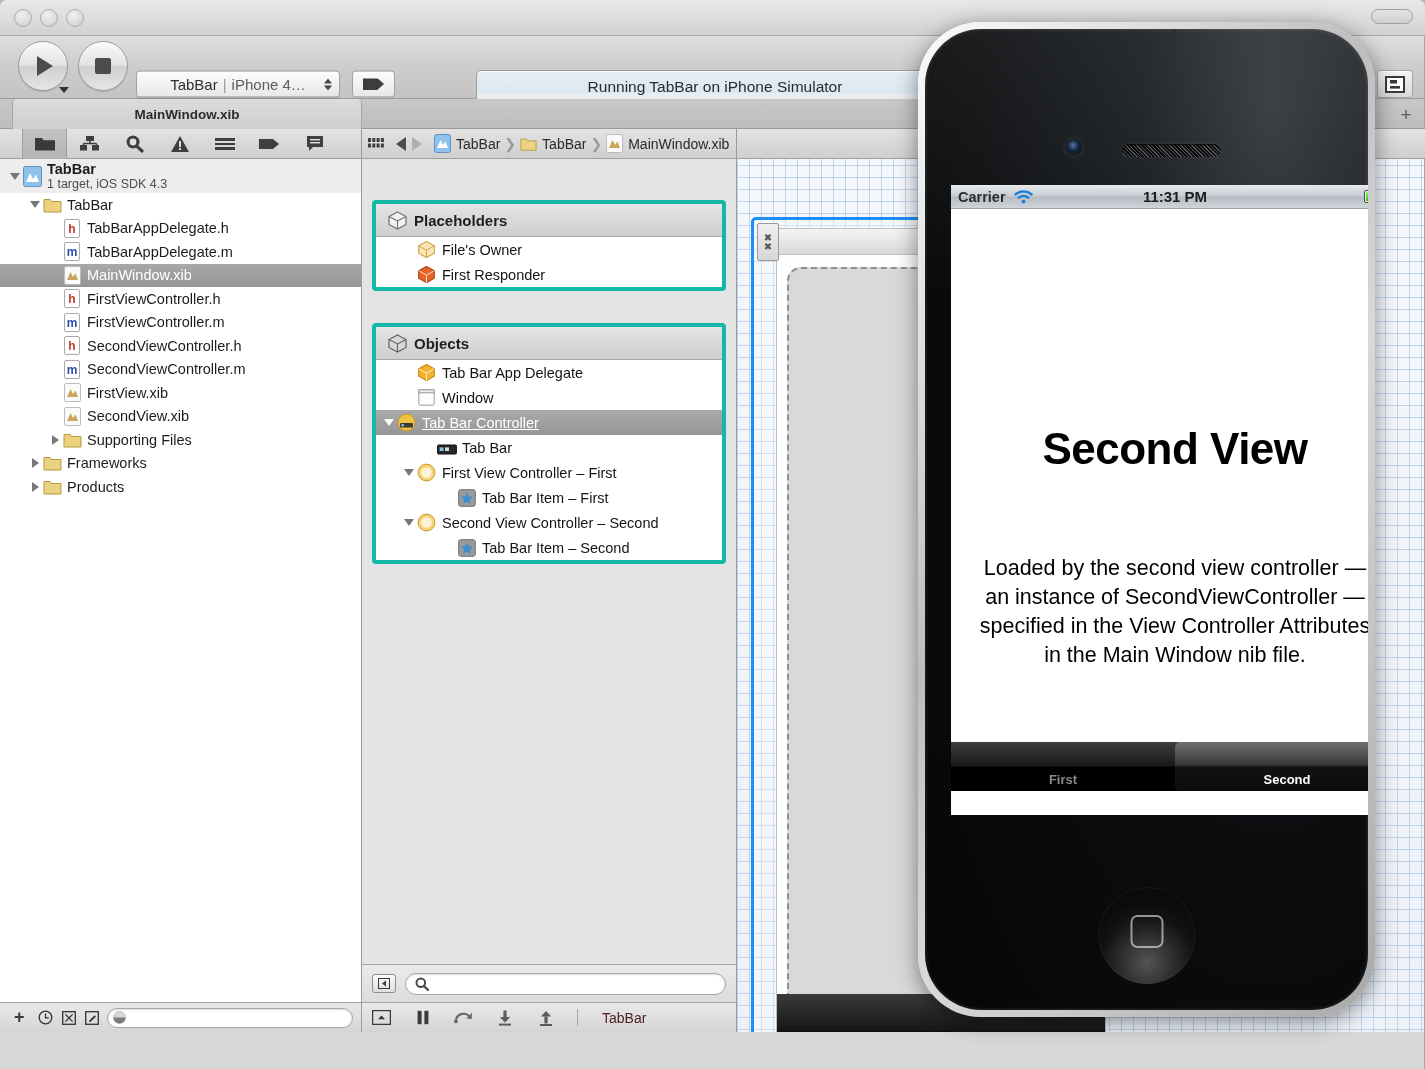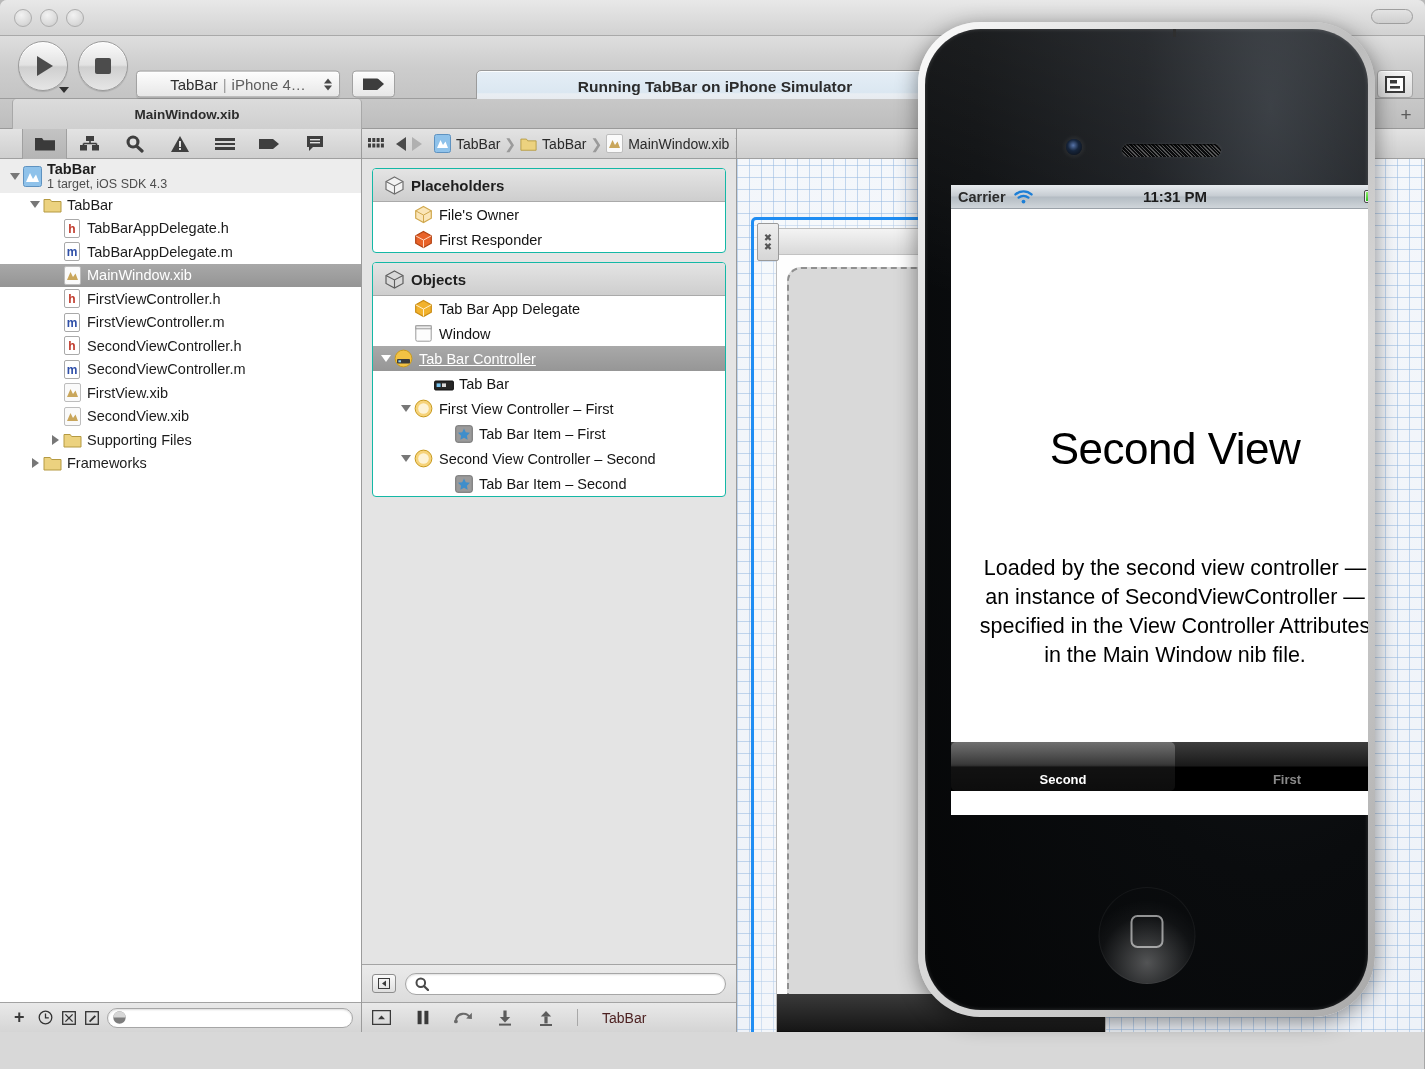--- a/index.html
+++ b/index.html
@@ -103,21 +103,21 @@
     width: 21px; height: 12px; background: #3d3d3d;
     clip-path: polygon(0 0, 68% 0, 100% 50%, 68% 100%, 0 100%);
   }
   .activity {
     position: absolute; left: 476px; top: 34px; width: 478px; height: 59px;
     border-radius: 5px; border: 1px solid #9b9b9b;
     background: linear-gradient(to bottom,#e5eef6 0%,#dbe7f1 38%,#e9eef3 40%,#dededd 100%);
     box-shadow: inset 0 1px 0 rgba(255,255,255,.85);
   }
   .activity .line1 {
-    text-align: center; font-size: 15.5px; color: #2b2b2b; font-weight: 700;
+    text-align: center; font-size: 15.5px; color: #2b2b2b; font-weight: 400;
     margin-top: 7px;
   }
   .activity .line2 {
     text-align: center; font-size: 12px; color: #5a5a5a; font-weight: bold;
     margin-top: 9px;
   }
   .tb-right-btn {
     position: absolute; right: 12px; top: 48px; transform: translateY(-50%);
     width: 36px; height: 28px; border-radius: 4px;
     background: linear-gradient(to bottom,#f4f4f4,#dadada);
@@ -216,22 +216,22 @@
   .grid-ico { width: 20px; display:flex; align-items:center; justify-content:center; }
   .vline { width: 1px; height: 17px; background: #a8a8a8; }
   .navarrow { width: 0; height: 0; border-top: 7px solid transparent; border-bottom: 7px solid transparent; }
   .navarrow.back { border-right: 10px solid #4a4a4a; }
   .navarrow.fwd  { border-left: 10px solid #b0b0b0; }
   .crumb { display: flex; align-items: center; gap: 3px; font-size: 14px; color: #2a2a2a; white-space: nowrap; }
   .crumb-sep { color: #9a9a9a; font-size: 14px; margin: 0 2px; }
 
   .outline-body { flex: 1; padding: 9px 10px 0 10px; overflow: hidden; }
   .ol-group {
-    background: #fff; border: 1px solid #14b8a6; border-radius: 4px;
-    margin-bottom: 9px; overflow: hidden;
+    background: #fff; border: 4px solid #14b8a6; border-radius: 4px;
+    margin-bottom: 9px; overflow: hidden; margin-top: 32px;
   }
   .ol-head {
     height: 33px; display: flex; align-items: center; gap: 7px; padding-left: 12px;
     background: linear-gradient(to bottom,#e4e4e4,#cecece);
     border-bottom: 1px solid #aaa;
     font-size: 15px; font-weight: bold; color: #1e1e1e;
   }
   .ol-row {
     height: 25px; display: flex; align-items: center;
     font-size: 14.5px; color: #141414; white-space: nowrap;
@@ -386,21 +386,21 @@
   }
   .battery i {
     display:block; width: 100%; height: 100%;
     background: linear-gradient(to bottom,#8ff06a,#28c21a);
   }
   .ios-content {
     position: relative; height: 582px; background: #fff;
     text-align: center;
   }
   .sv-title {
-    font-size: 44px; color: #000; font-weight: 400;
+    font-size: 44px; color: #000; font-weight: 700;
     padding-top: 215px; letter-spacing: -.5px;
   }
   .sv-body {
     font-size: 21.5px; color: #000; line-height: 29px;
     padding: 80px 24px 0 24px;
   }
   .ios-tabbar {
     position: absolute; left: 0; right: 0; bottom: 0; height: 49px;
     background: linear-gradient(to bottom,#3e3e3e 0%,#1a1a1a 48%,#000 52%,#000 100%);
     display: flex;
@@ -673,20 +673,31 @@
             <div class="nav-row">
               <div class="disc" style="margin-left: 28px;">
                 <i class="closed"></i>
               </div>
               <span class="fileico">
                 <svg width="19" height="16" viewBox="0 0 19 16">
                   <path d="M1 2.5h6.2l1.4 2H18v10.5H1z" fill="#ecd27f" stroke="#b59a42"></path>
                 </svg>
               </span>
               <span>Frameworks</span>
+            </div>
+            <div class="nav-row">
+              <div class="disc" style="margin-left: 28px;">
+                <i class="closed"></i>
+              </div>
+              <span class="fileico">
+                <svg width="19" height="16" viewBox="0 0 19 16">
+                  <path d="M1 2.5h6.2l1.4 2H18v10.5H1z" fill="#ecd27f" stroke="#b59a42"></path>
+                </svg>
+              </span>
+              <span>Products</span>
             </div>
           </div>
       </div>
 
       <div class="nav-bottom">
         <span class="nb-plus">+</span>
         <span class="mini-ico">
           <svg width="15" height="15" viewBox="0 0 15 15">
               <circle cx="7.5" cy="7.5" r="6.3" fill="none" stroke="#333" stroke-width="1.3"></circle>
               <path d="M7.5 3.6v4.2h3.3" stroke="#333" stroke-width="1.3" fill="none"></path>
@@ -1005,25 +1016,25 @@
           <span class="battery">
               <i></i>
             </span>
         </div>
 
         <div class="ios-content">
           <div class="sv-title">Second View</div>
           <div class="sv-body">Loaded by the second view controller — an instance of SecondViewController — specified in the View Controller Attributes in the Main Window nib file.</div>
 
           <div class="ios-tabbar">
+            <div class="ios-tab">
+              <span>First</span>
+            </div>
             <div class="ios-tab active">
               <span>Second</span>
-            </div>
-            <div class="ios-tab">
-              <span>First</span>
             </div>
           </div>
         </div>
       </div>
 
       <div class="home-btn">
         <div class="home-sq"></div>
       </div>
     </div>
   </div>

